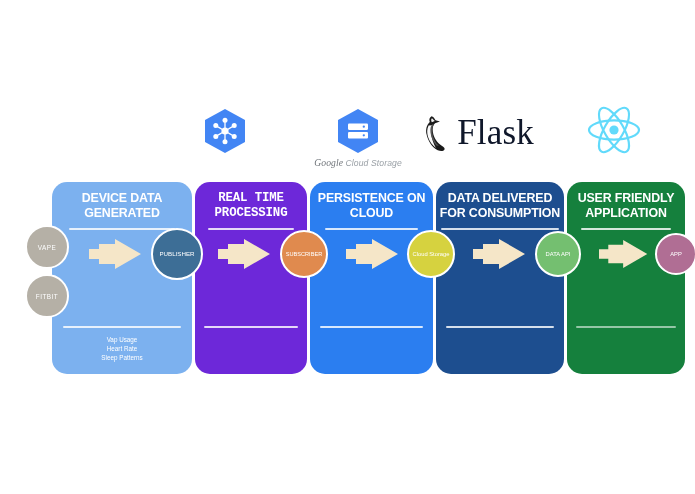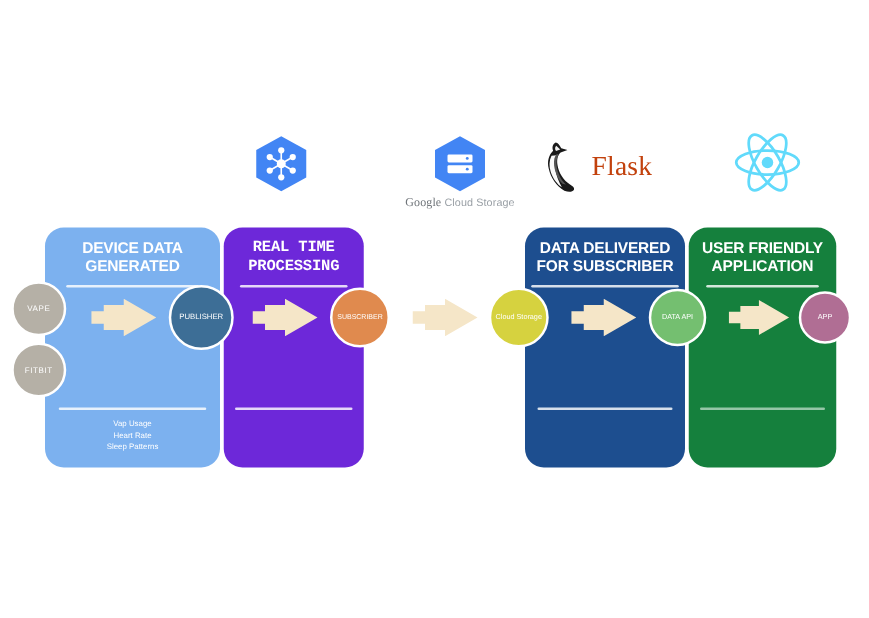--- a/index.html
+++ b/index.html
@@ -48,21 +48,21 @@
 
   #logo-pubsub { left: 178px; top: 8px; width: 94px; }
   #logo-pubsub .logo-caption {
     font-size: 9.5px;
     font-weight: bold;
     color: #4b7fd4;
     margin-top: 2px;
     letter-spacing: -0.1px;
   }
 
-  #logo-gcs { left: 313px; top: 8px; width: 110px; }
+  #logo-gcs { left: 303px; top: 8px; width: 110px; font-style: italic; }
   #logo-gcs .logo-caption {
     font-size: 8.6px;
     color: #9aa0a6;
     margin-top: 3px;
     letter-spacing: 0.1px;
   }
   #logo-gcs .logo-caption b {
     color: #70757a;
     font-weight: normal;
     font-family: "Liberation Serif", serif;
@@ -72,31 +72,31 @@
   #logo-flask { left: 424px; top: 4px; width: 110px; }
   #logo-flask .flask-wrap {
     display: flex;
     align-items: center;
     justify-content: center;
     gap: 3px;
     height: 58px;
   }
   #logo-flask .flask-text {
     font-family: "Liberation Serif", serif;
-    font-size: 22px;
-    color: #c2410c;
+    font-size: 35px;
+    color: #0f172a;
     letter-spacing: 0.2px;
   }
 
   #logo-react { left: 570px; top: 2px; width: 88px; }
 
   
   #pipeline {
     position: absolute;
-    left: 0;
+    left: 16px;
     top: 182px;
     width: 659px;
     height: 192px;
   }
 
   .panel {
     position: absolute;
     top: 0;
     height: 192px;
     border-radius: 15px;
@@ -265,24 +265,30 @@
 Sleep Patterns</div>
     </div>
 
     <div class="panel" style="left:179px; width:112px; background:#6d28d9;font-family:Liberation Mono, monospace;">
       <div class="panel-title">REAL TIME
 PROCESSING</div>
       <div class="rule-top"></div>
       <div class="rule-bottom"></div>
     </div>
 
+    <div class="panel" style="left:294px; width:123px; background:#2b7ef0;">
+      <div class="panel-title">PERSISTENCE ON
+CLOUD</div>
+      <div class="rule-top"></div>
+      <div class="rule-bottom"></div>
+    </div>
 
     <div class="panel" style="left:420px; width:128px; background:#1d4e8f;">
       <div class="panel-title">DATA DELIVERED
-FOR SUBSCRIBER</div>
+FOR CONSUMPTION</div>
       <div class="rule-top" style="left:4%; right:4%;"></div>
       <div class="rule-bottom"></div>
     </div>
 
     <div class="panel" style="left:551px; width:118px; background:#15803d;">
       <div class="panel-title">USER FRIENDLY
 APPLICATION</div>
       <div class="rule-top"></div>
       <div class="rule-bottom" style="background:rgba(255,255,255,0.55);"></div>
     </div>

